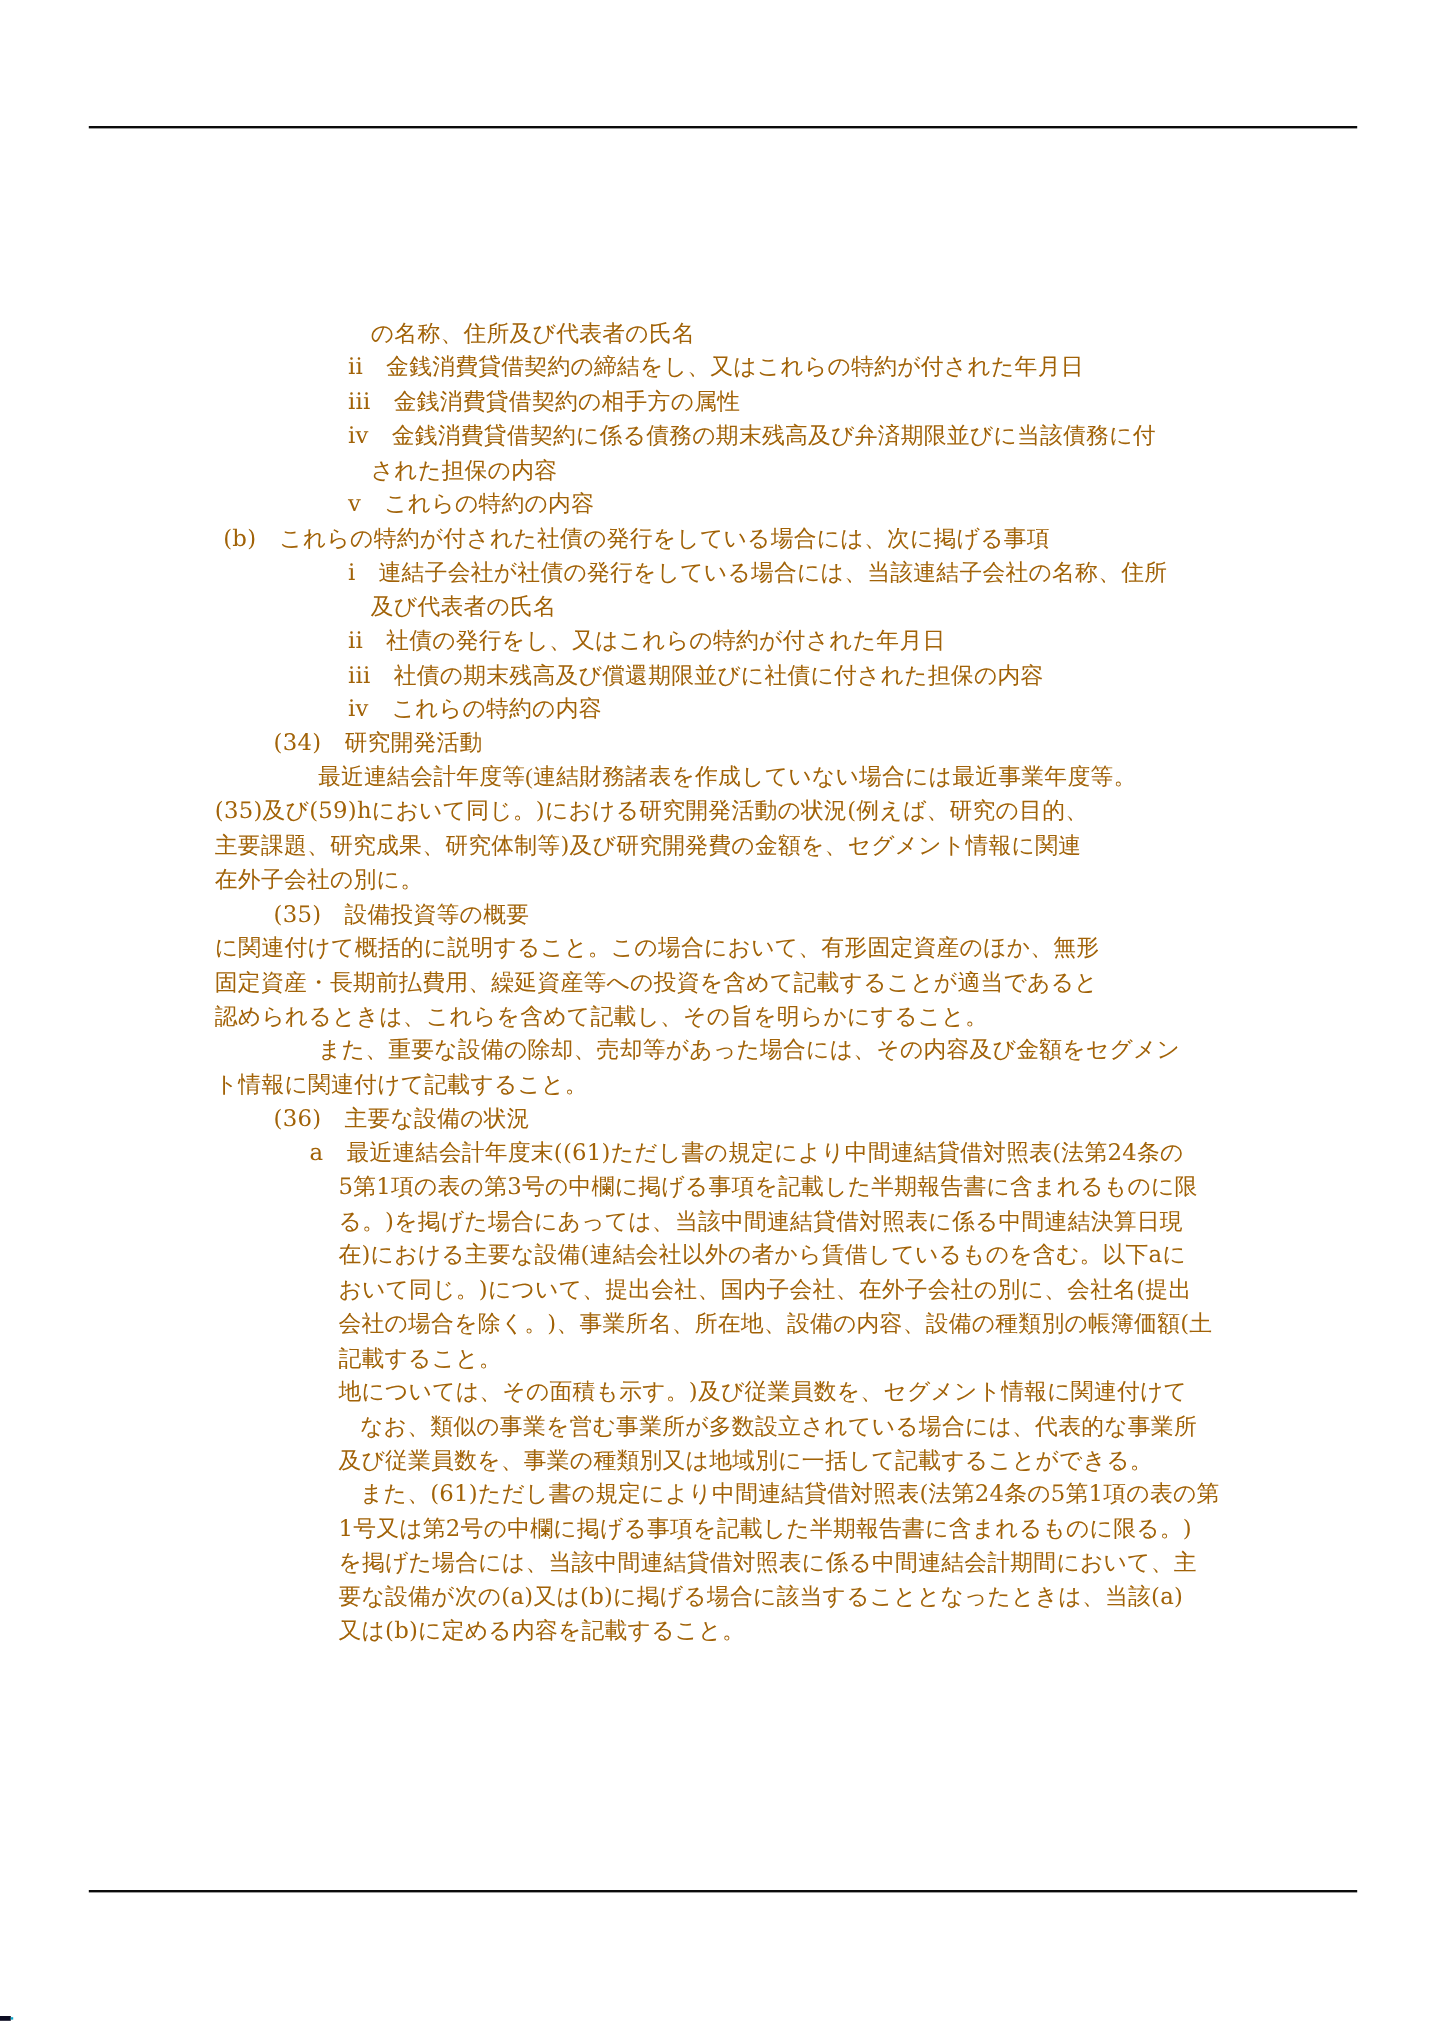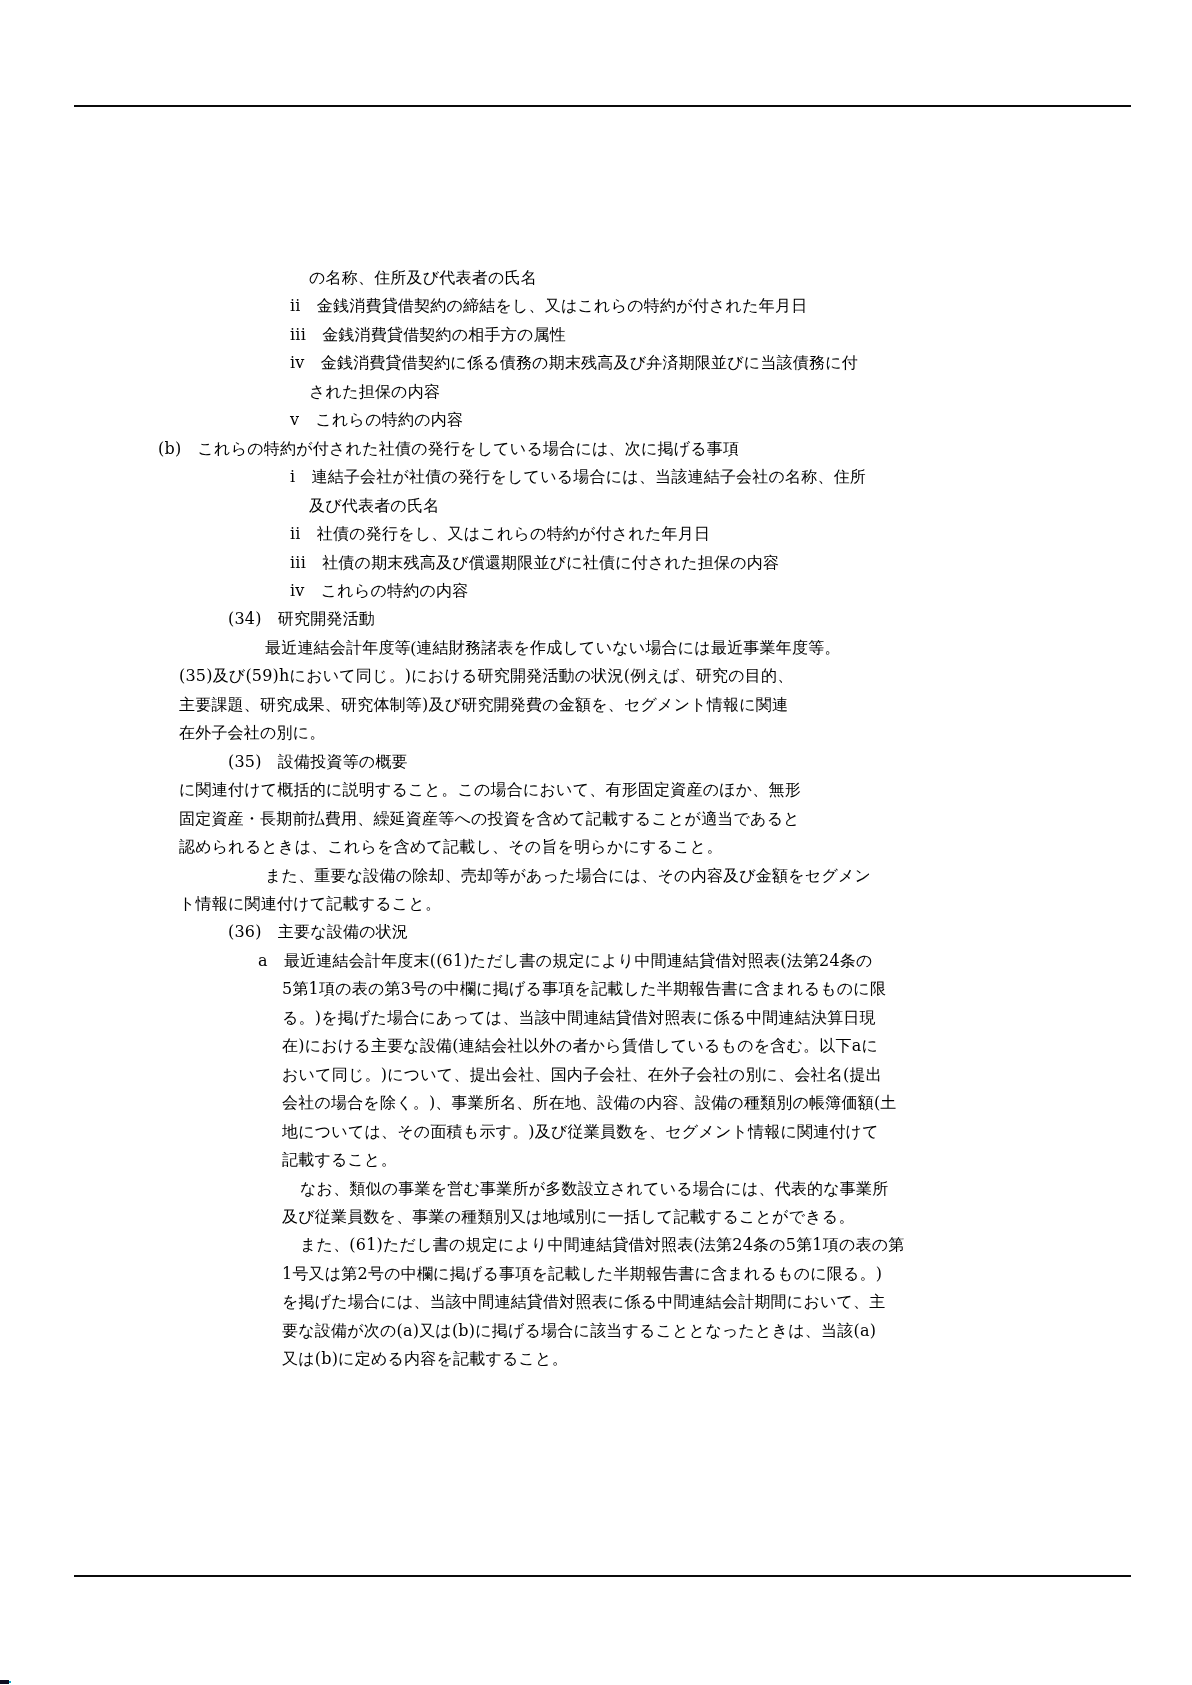--- a/index.html
+++ b/index.html
@@ -13,29 +13,29 @@
   }
   .page { position: absolute; inset: 0; background: #ffffff; }
   .rule {
     position: absolute; left: 74px; width: 1057px; height: 2px;
     background: #0b0b0b;
   }
   .rule-top { top: 105px; }
   .rule-bottom { top: 1575px; }
   .textblock {
     position: absolute; left: 74px; top: 264px; width: 1057px;
-    font-size: 16px; line-height: 28.45px;
+    font-size: 19px; line-height: 28.45px;
     letter-spacing: 0.2px;
-    color: #000000;
+    color: #a16207;
   }
   .ln { white-space: pre; }
   
   .in-subcont { margin-left: 235px; }  
   .in-roman   { margin-left: 216px; }  
-  .in-b       { margin-left: 84px; }  
+  .in-b       { margin-left: 112px; }  
   .in-num     { margin-left: 154px; }  
   .in-pfirst  { margin-left: 191px; font-family: Liberation Serif, serif; }  
   .in-para    { margin-left: 105px; }  
   .in-a       { margin-left: 184px; }  
   .in-apara   { margin-left: 208px; }  
   .in-afirst  { margin-left: 226px; }  
   .corner-artifact {
     position: absolute; left: 0; top: 1680px;
     width: 9px; height: 4px; background: #0d0d22;
   }
@@ -75,22 +75,22 @@
     <div class="ln in-para">認められるときは、これらを含めて記載し、その旨を明らかにすること。</div>
     <div class="ln in-pfirst">また、重要な設備の除却、売却等があった場合には、その内容及び金額をセグメン</div>
     <div class="ln in-para">ト情報に関連付けて記載すること。</div>
     <div class="ln in-num">(36)　主要な設備の状況</div>
     <div class="ln in-a">a　最近連結会計年度末((61)ただし書の規定により中間連結貸借対照表(法第24条の</div>
     <div class="ln in-apara">5第1項の表の第3号の中欄に掲げる事項を記載した半期報告書に含まれるものに限</div>
     <div class="ln in-apara">る。)を掲げた場合にあっては、当該中間連結貸借対照表に係る中間連結決算日現</div>
     <div class="ln in-apara">在)における主要な設備(連結会社以外の者から賃借しているものを含む。以下aに</div>
     <div class="ln in-apara">おいて同じ。)について、提出会社、国内子会社、在外子会社の別に、会社名(提出</div>
     <div class="ln in-apara">会社の場合を除く。)、事業所名、所在地、設備の内容、設備の種類別の帳簿価額(土</div>
+    <div class="ln in-apara">記載すること。</div>
     <div class="ln in-apara">地については、その面積も示す。)及び従業員数を、セグメント情報に関連付けて</div>
-    <div class="ln in-apara">記載すること。</div>
     <div class="ln in-afirst">なお、類似の事業を営む事業所が多数設立されている場合には、代表的な事業所</div>
     <div class="ln in-apara">及び従業員数を、事業の種類別又は地域別に一括して記載することができる。</div>
     <div class="ln in-afirst">また、(61)ただし書の規定により中間連結貸借対照表(法第24条の5第1項の表の第</div>
     <div class="ln in-apara">1号又は第2号の中欄に掲げる事項を記載した半期報告書に含まれるものに限る。)</div>
     <div class="ln in-apara">を掲げた場合には、当該中間連結貸借対照表に係る中間連結会計期間において、主</div>
     <div class="ln in-apara">要な設備が次の(a)又は(b)に掲げる場合に該当することとなったときは、当該(a)</div>
     <div class="ln in-apara">又は(b)に定める内容を記載すること。</div>
   </div>
 
   <div class="rule rule-bottom"></div>

